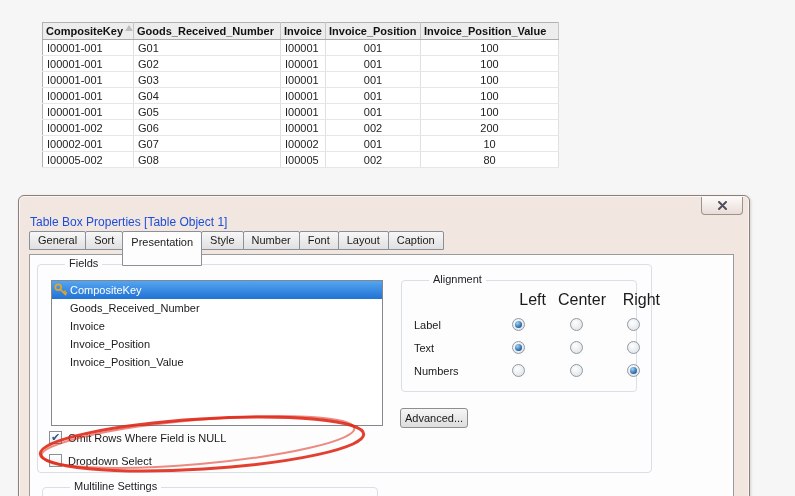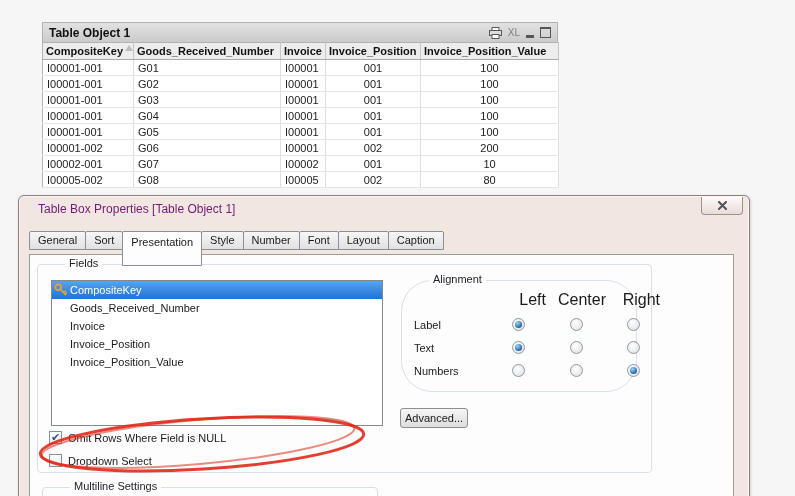--- a/index.html
+++ b/index.html
@@ -21,21 +21,21 @@
   table.qv td{font-size:11px;color:#222;padding:1px 4px;border-right:1px solid #e0e0e0;
     border-bottom:1px solid #e6e6e6;white-space:nowrap;overflow:hidden;height:13px;}
   table.qv td.num{text-align:center;}
   .sort-tri{display:inline-block;width:0;height:0;border-left:4px solid transparent;
     border-right:4px solid transparent;border-bottom:6px solid #bdbdbd;margin-left:2px;vertical-align:top;}
 
   
   .dialog{position:absolute;left:18px;top:195px;width:732px;height:320px;box-sizing:border-box;
     background:#f2e6e1;border:1px solid #8b7f77;border-radius:6px 6px 0 0;
     box-shadow:inset 0 0 0 1px rgba(255,255,255,.65), 1px 1px 3px rgba(0,0,0,.15);}
-  .dlg-title{position:absolute;left:11px;top:6px;font-size:12px;color:#701a75;margin-left:8px;}
+  .dlg-title{position:absolute;left:11px;top:19px;font-size:12px;color:#1d4ed8;}
   .dlg-close{position:absolute;left:682px;top:1px;width:42px;height:18px;box-sizing:border-box;
     border:1px solid #9d938d;border-top:none;border-radius:0 0 4px 4px;
     background:linear-gradient(#fdfaf9,#e9dcd7);display:flex;align-items:center;justify-content:center;cursor:pointer;}
   .dlg-close svg{display:block;}
 
   .tabs{position:absolute;left:10px;top:35px;display:flex;z-index:3;}
   .tab{box-sizing:border-box;height:19px;padding:2px 8px 0 8px;font-size:11px;color:#1a1a1a;
     border:1px solid #8a8f99;border-radius:2px 2px 0 0;background:linear-gradient(#f7f7f7,#e0e0e0);
     margin-right:-1px;white-space:nowrap;}
   .tab.active{height:35px;padding-top:4px;background:#fdfdfd;margin-bottom:-1px;position:relative;z-index:4;}
@@ -48,21 +48,21 @@
 
   .gb-fields{left:7px;top:9px;width:615px;height:209px;}
   .gb-multiline{left:12px;top:232px;width:336px;height:60px;border-radius:4px 4px 0 0;}
 
   .field-list{position:absolute;left:13px;top:15px;width:332px;height:146px;box-sizing:border-box;
     border:1px solid #84878c;background:#fff;overflow:hidden;}
   .fl-item{height:18px;display:flex;align-items:center;font-size:11px;color:#1a1a1a;padding-left:18px;}
   .fl-item.selected{background:linear-gradient(#54a5f0,#2172d4);color:#fff;padding-left:2px;}
   .fl-item.selected .key-ic{margin-right:2px;}
 
-  .gb-align{left:363px;top:15px;width:236px;height:112px;border-radius:31px;}
+  .gb-align{left:363px;top:15px;width:236px;height:112px;}
   .align-grid{display:grid;grid-template-columns:76px 56px 60px 54px;grid-template-rows:26px 23px 23px 23px;
     padding:6px 0 0 12px;align-items:center;}
   .align-col-h{font-size:16px;color:#1a1a1a;text-align:right;}
   .align-row-l{font-size:11px;color:#1a1a1a;}
   .radio{width:13px;height:13px;border-radius:50%;box-sizing:border-box;border:1px solid #8e9aa5;
     background:radial-gradient(circle at 40% 35%,#ffffff,#d9dde0);justify-self:center;position:relative;}
   .radio.selected::after{content:'';position:absolute;left:2px;top:2px;width:7px;height:7px;border-radius:50%;
     background:radial-gradient(circle at 35% 30%,#9fd4f5,#1b5c9e 75%);}
 
   .btn-advanced{position:absolute;left:362px;top:143px;width:68px;height:20px;box-sizing:border-box;
@@ -78,35 +78,20 @@
   .cb-label{font-size:11px;color:#1a1a1a;}
 
   .annotation-svg{position:absolute;left:-14px;top:146px;pointer-events:none;}
 </style>
 </head>
 <body>
 
 <div class="stage">
 
   <div class="table-window">
-    <div class="tw-caption">
-      <span class="tw-title">Table Object 1</span>
-      <span class="tw-icons">
-        <span style="display:inline-flex;">
-          <svg width="13" height="12" viewBox="0 0 13 12">
-            <rect x="3" y="0.5" width="7" height="3.5" fill="#fff" stroke="#5a5a5a"></rect>
-            <rect x="0.5" y="3.5" width="12" height="5" fill="#dcdcdc" stroke="#5a5a5a"></rect>
-            <rect x="3" y="7.5" width="7" height="4" fill="#fff" stroke="#5a5a5a"></rect>
-          </svg>
-        </span>
-        <span class="xl-label">XL</span>
-        <span class="min-glyph"></span>
-        <span class="max-glyph"></span>
-      </span>
-    </div>
     <table class="qv">
       <colgroup>
           <col style="width:91px">
           <col style="width:147px">
           <col style="width:45px">
           <col style="width:95px">
           <col style="width:138px">
         </colgroup>
       <thead>
         <tr>

